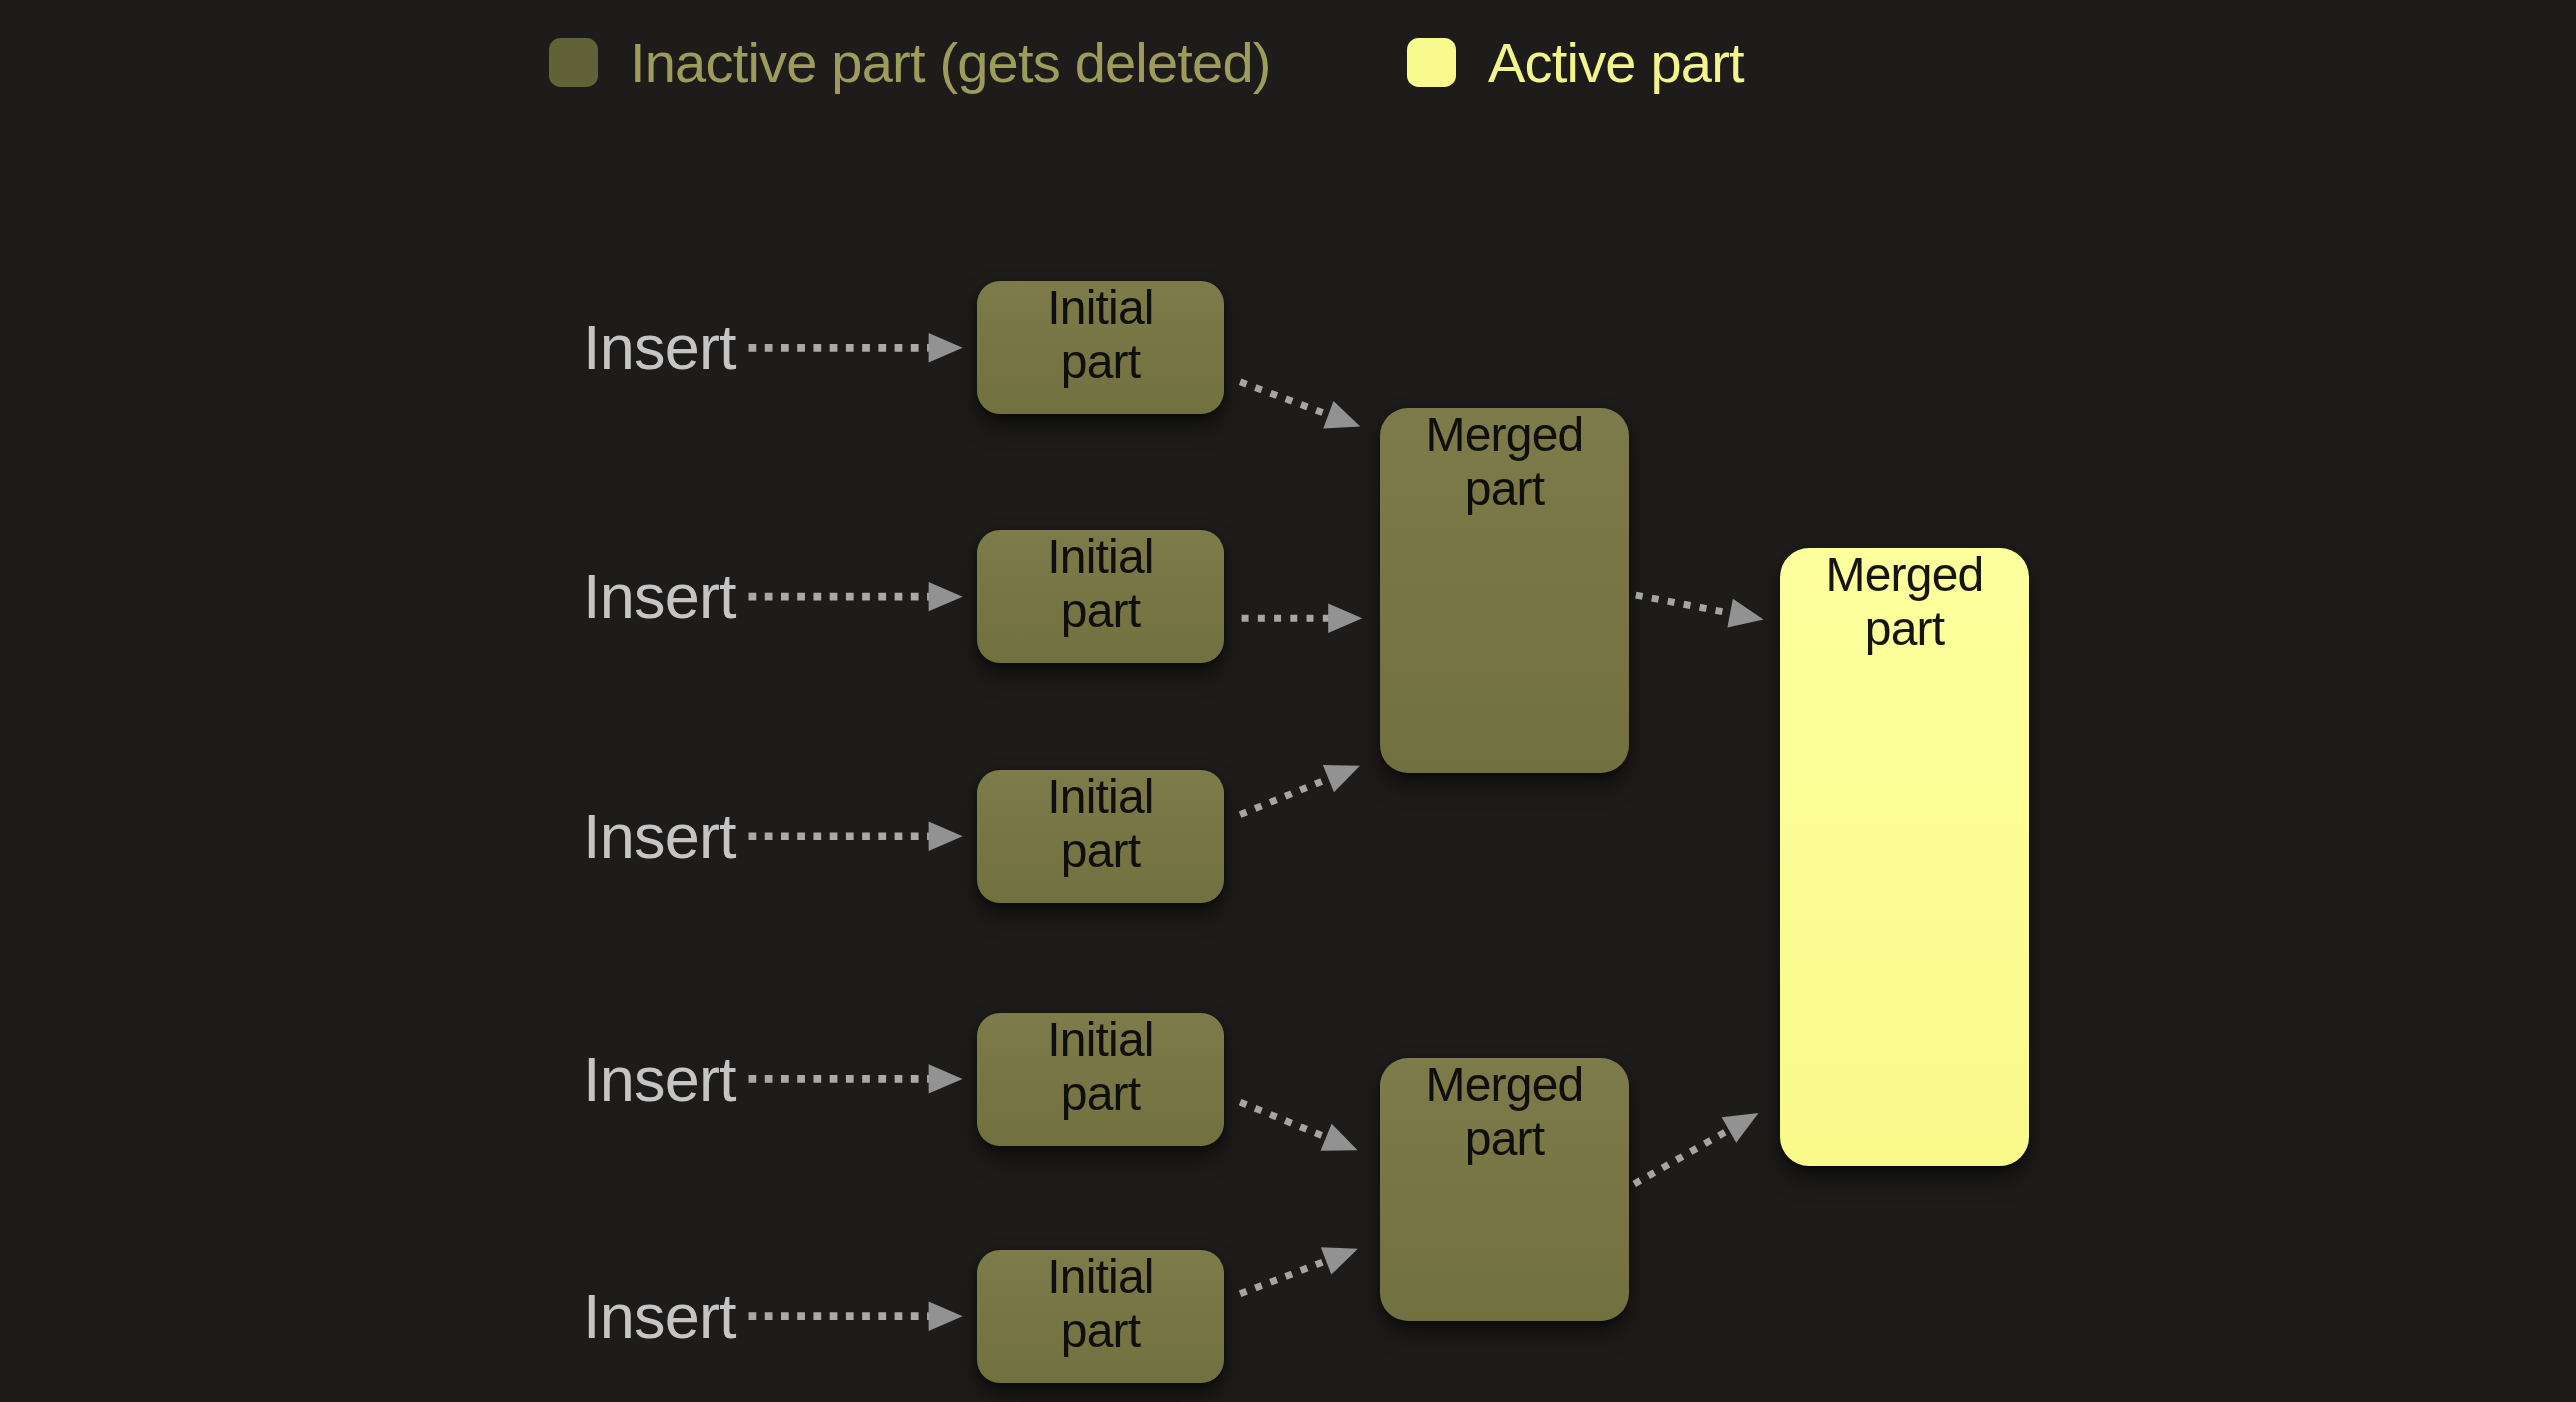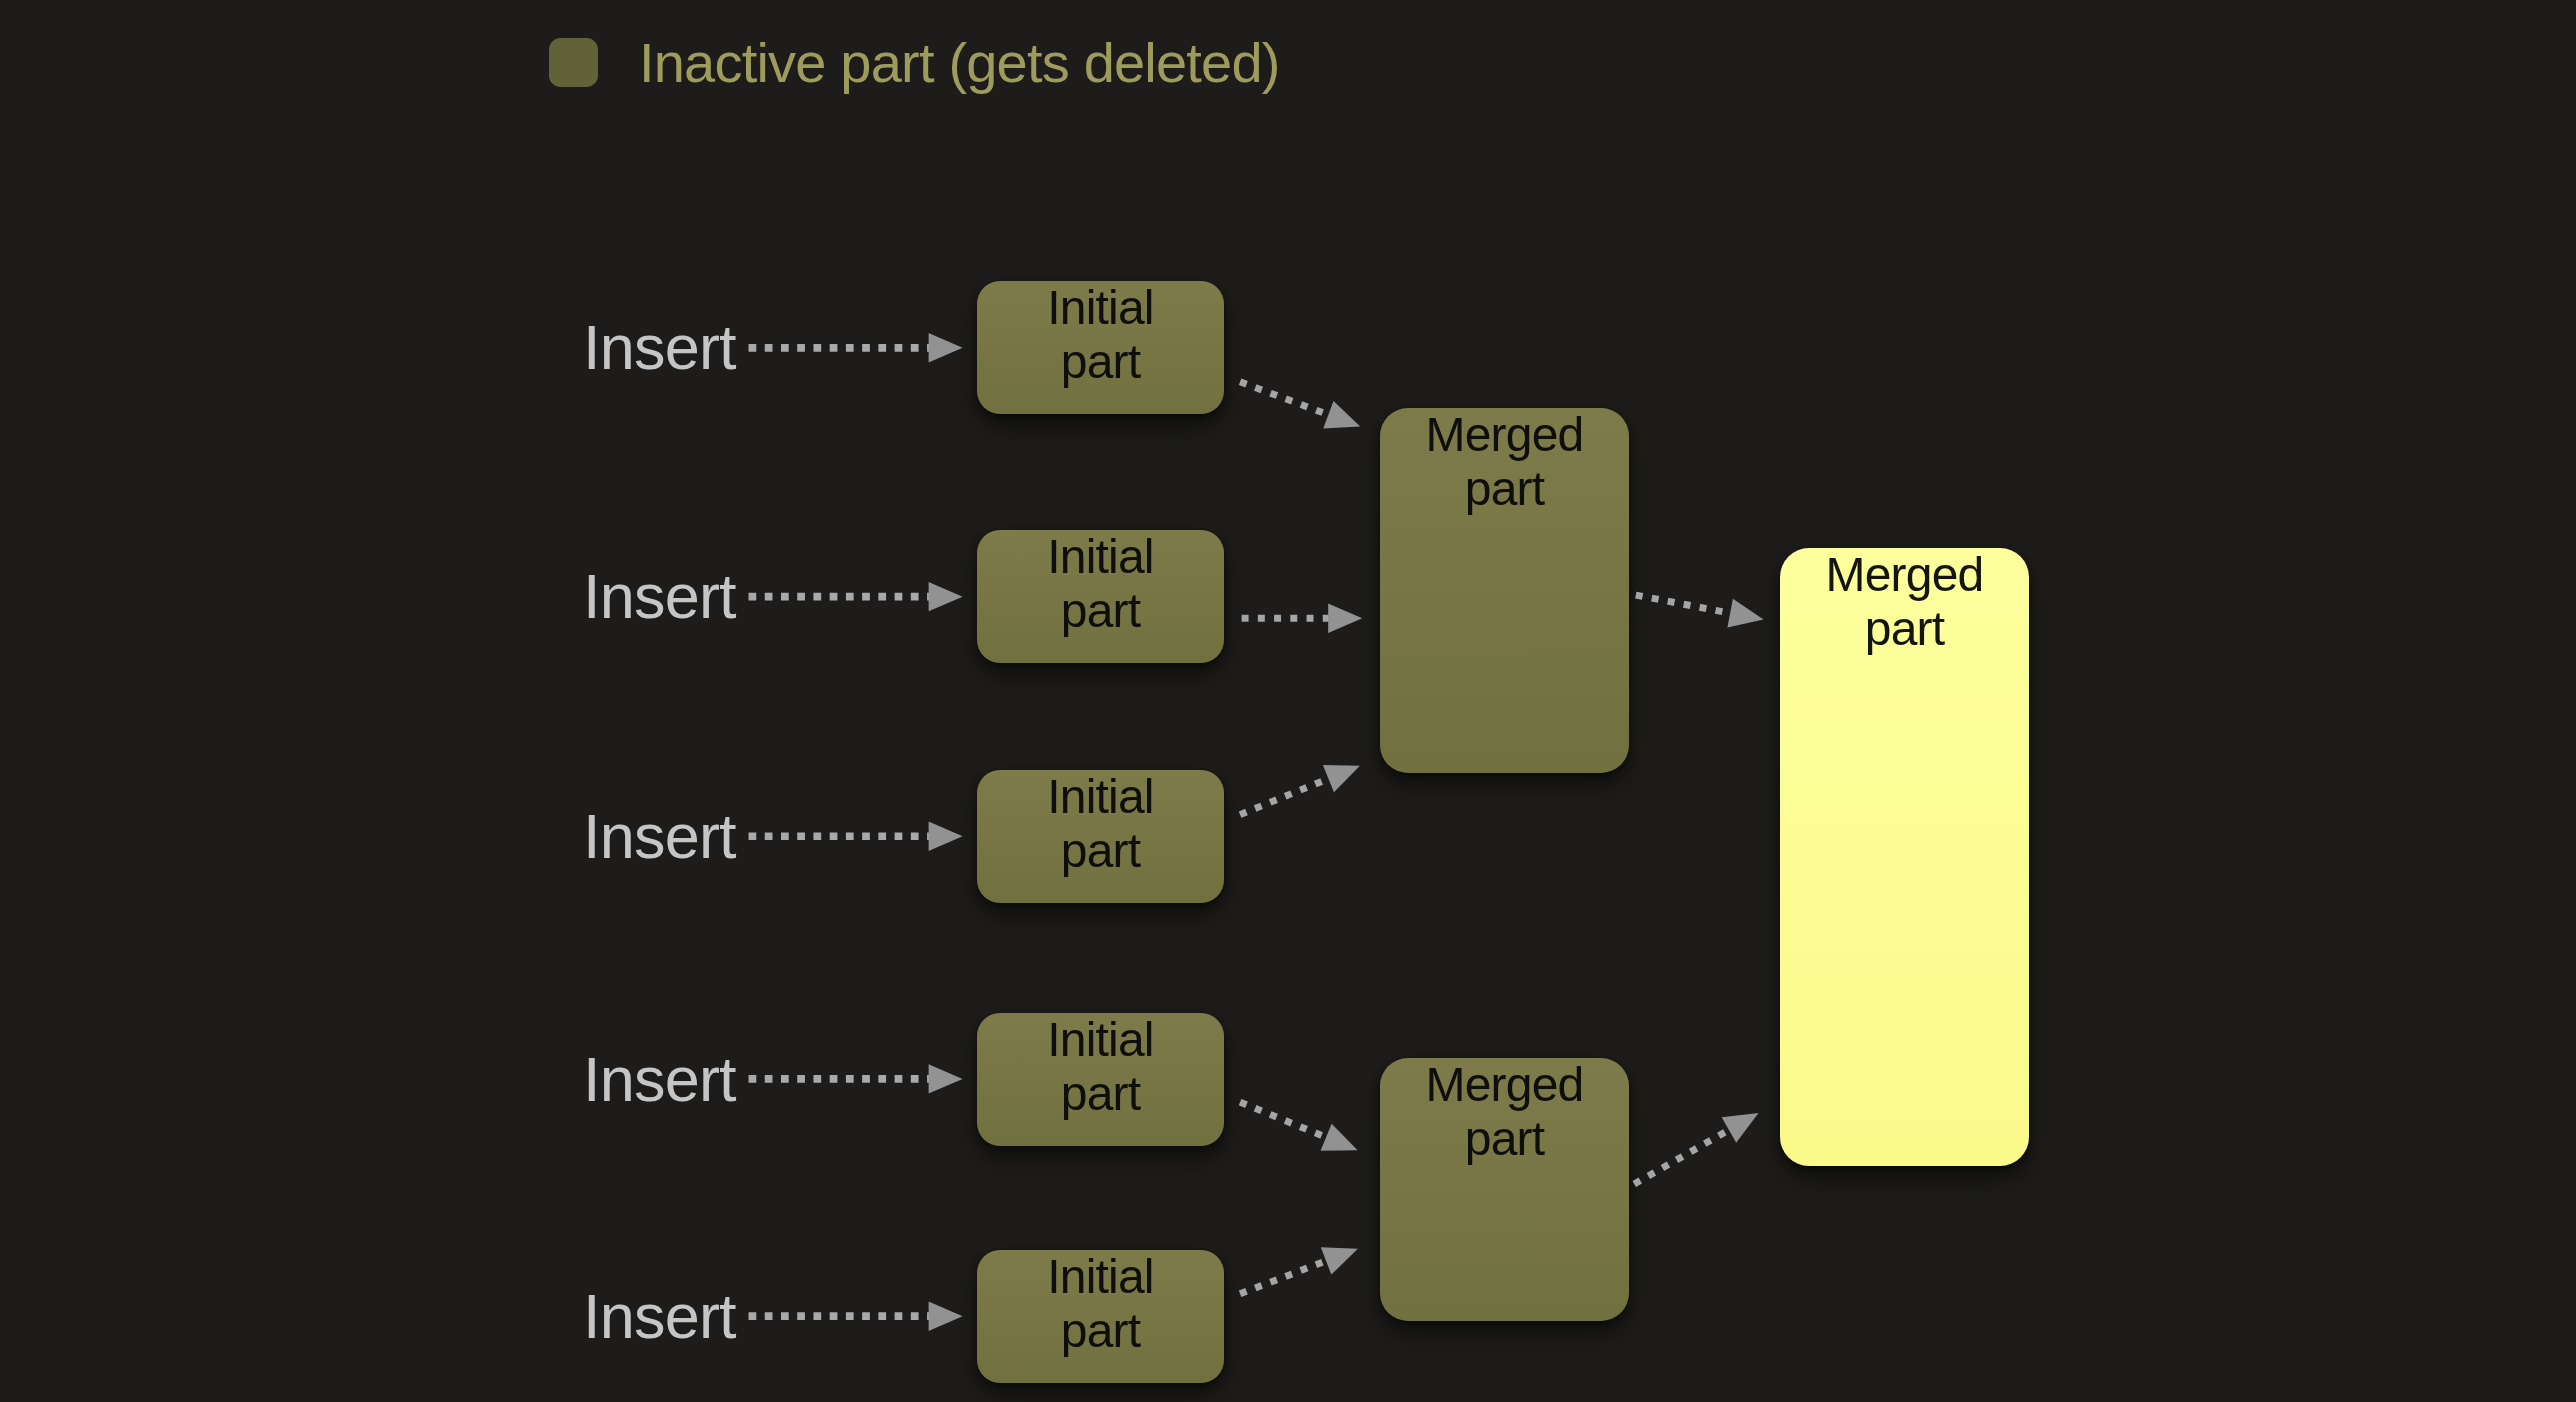--- a/index.html
+++ b/index.html
@@ -6,21 +6,21 @@
   #canvas{
     position:relative;
     width:2576px;height:1402px;
     background:#1d1c1a;
     overflow:hidden;
     font-family:"Liberation Sans", sans-serif;
   }
   
   .legend-item{
     position:absolute;top:38px;
-    display:flex;align-items:center;gap:41px;
+    display:flex;align-items:center;gap:32px;
     height:49px;
   }
   .legend-swatch{width:49px;height:49px;border-radius:11.6px;}
   .legend-swatch.inactive{background:#616237;}
   .legend-swatch.active{background:#f8fa8e;}
   .legend-label{font-size:56px;letter-spacing:-0.8px;white-space:nowrap;}
   .legend-label.inactive{color:#9e9c5c;}
   .legend-label.active{color:#f3f58c;}
   
   .insert-label{
@@ -53,20 +53,24 @@
   .dotline.fine{stroke:#a5a5a5;stroke-width:9;stroke-dasharray:9 12;}
 </style>
 </head>
 <body>
 
 <div id="canvas">
 
   <div class="legend-item" style="left:549px">
     <div class="legend-swatch inactive"></div>
     <div class="legend-label inactive">Inactive part (gets deleted)</div>
+  </div>
+  <div class="legend-item" style="left:1407px">
+    <div class="legend-swatch active"></div>
+    <div class="legend-label active">Active part</div>
   </div>
 
   <div class="insert-label" style="top:316px">Insert</div>
   <div class="insert-label" style="top:565px">Insert</div>
   <div class="insert-label" style="top:805px">Insert</div>
   <div class="insert-label" style="top:1048px">Insert</div>
   <div class="insert-label" style="top:1285px">Insert</div>
 
   <div class="box inactive initial-box" style="top:281px">
     <div>Initial</div>

